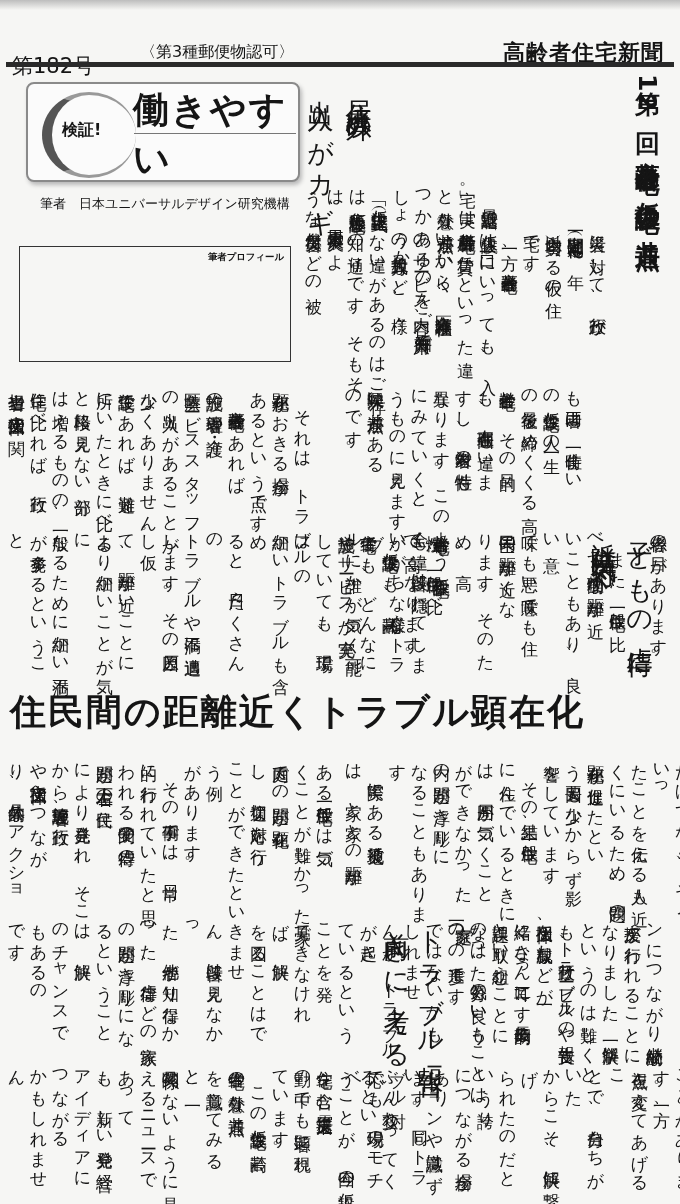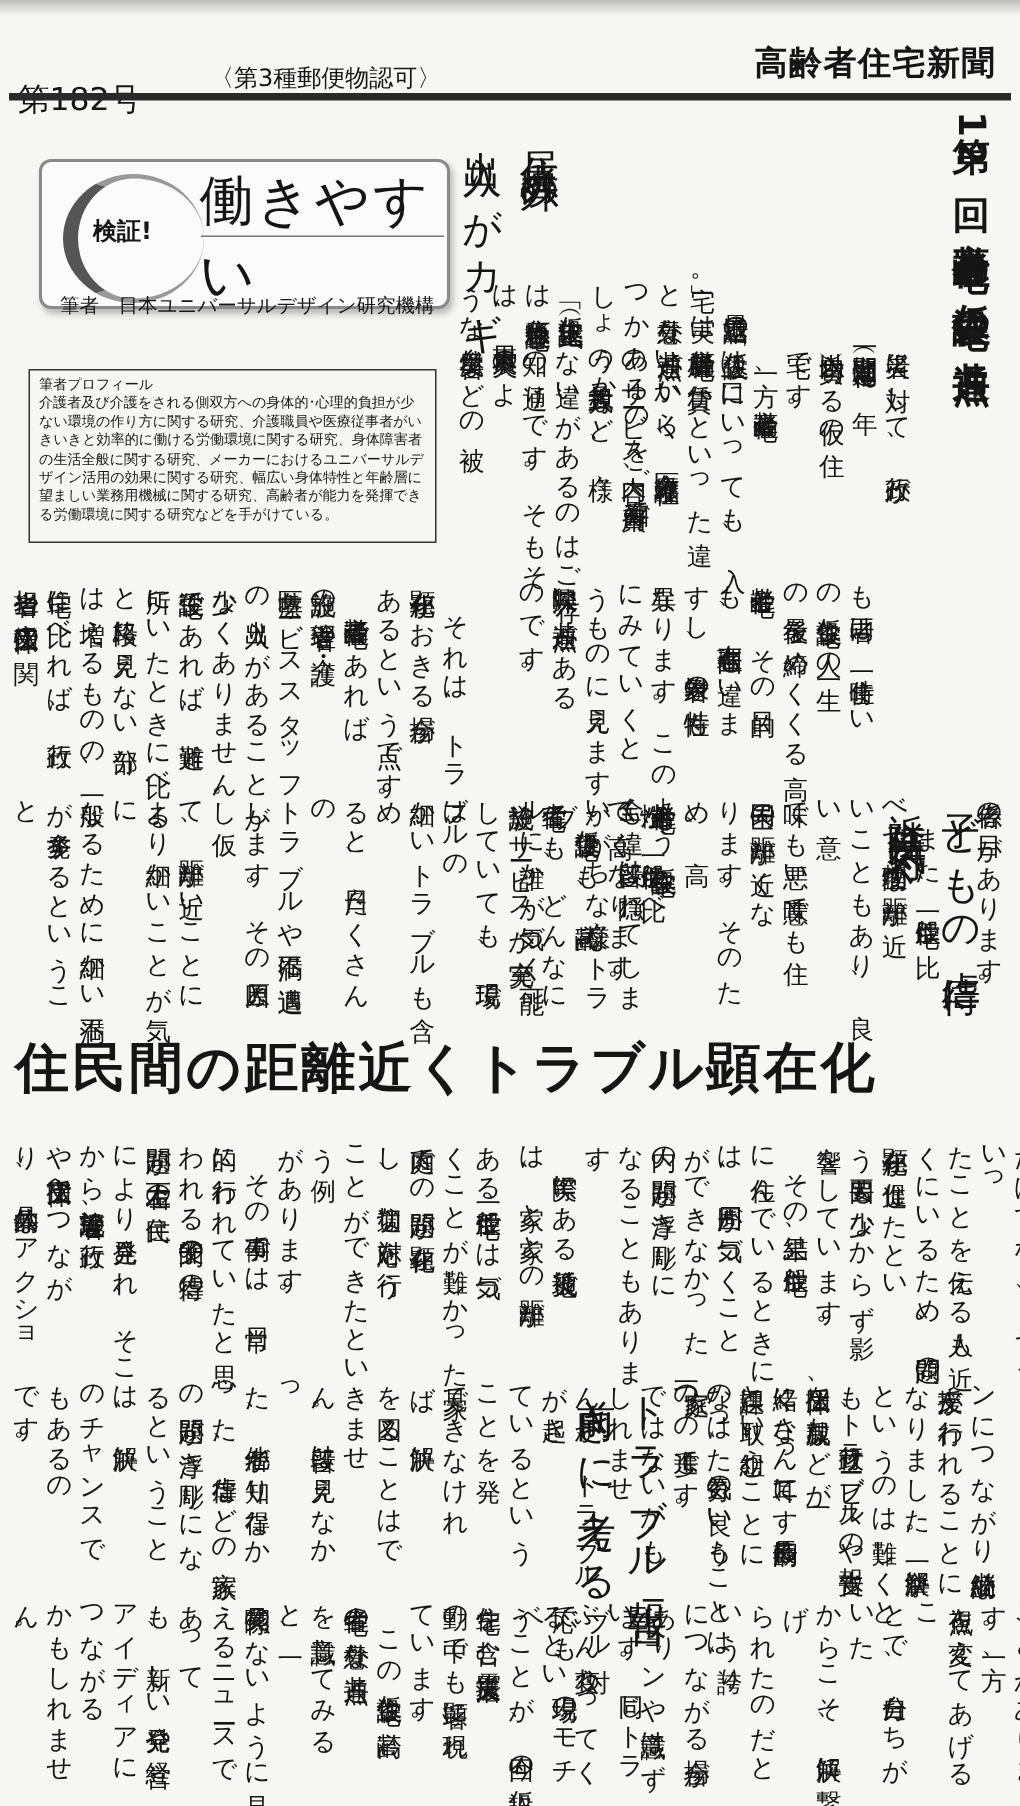--- a/index.html
+++ b/index.html
@@ -5,36 +5,36 @@
   html, body { margin: 0; padding: 0; }
   body {
     width: 680px; height: 1204px; position: relative; overflow: hidden;
     background: #f6f6f4; color: #151515;
     font-family: "DejaVu Sans", sans-serif;
   }
   .abs { position: absolute; }
   .topshade { left: 0; top: 0; width: 680px; height: 10px; background: linear-gradient(#bdbdbd, #f6f6f4); }
   .issue { left: 12px; top: 52px; font-size: 21px; }
   .permit { left: 140px; top: 42px; font-size: 16px; }
-  .paper { right: 16px; top: 27px; font-size: 22px; font-weight: bold; font-family: "DejaVu Serif", serif; letter-spacing: 1px; }
+  .paper { right: 16px; top: 38px; font-size: 22px; font-weight: bold; font-family: "DejaVu Serif", serif; letter-spacing: 1px; }
   .rule { left: 6px; top: 62px; width: 668px; height: 5px; background: #2a2a2a; }
 
   .logo { left: 26px; top: 82px; width: 270px; height: 96px; border: 2px solid #8a8a8a; border-radius: 8px;
-          background: #fbfbfb; box-shadow: 2px 3px 4px #b9b9b9; margin-top: 24px; }
+          background: #fbfbfb; box-shadow: 2px 3px 4px #b9b9b9; }
   .logo .arc { left: 14px; top: 8px; width: 84px; height: 80px; border-radius: 50%;
                border-left: 10px solid #555; border-top: 3px solid #999; border-bottom: 3px solid #999; border-right: 0; }
   .logo .badge { left: 34px; top: 36px; font-size: 16px; font-weight: bold; }
-  .logo .l1 { left: 105px; top: 2px; font-size: 36px; font-weight: normal; letter-spacing: 2px; }
+  .logo .l1 { left: 105px; top: 2px; font-size: 36px; font-weight: bold; letter-spacing: 2px; }
   .logo .sep { left: 106px; top: 49px; width: 162px; height: 1px; background: #777; }
   .logo .l2 { left: 105px; top: 50px; font-size: 36px; font-weight: bold; letter-spacing: 2px; }
   .author { left: 40px; top: 195px; font-size: 13px; font-family: Liberation Serif, serif; }
 
   .profile { left: 19px; top: 246px; width: 272px; height: 116px; border: 1px solid #333; padding: 4px 6px;
              font-size: 9.4px; line-height: 12.4px; box-sizing: border-box; }
-  .profile .ttl { font-weight: normal; }
+  .profile .ttl { font-weight: bold; text-align: right; }
   .col { writing-mode: vertical-rl; font-size: 17px; line-height: 22px; letter-spacing: 1px; white-space: pre-line; }
   .h-vert { writing-mode: vertical-rl; font-weight: bold; }
 
   .banner { left: 0; top: 688px; width: 595px; text-align: center; font-size: 36px; font-weight: bold;
             font-family: "DejaVu Serif", serif; letter-spacing: 2px; }
 </style>
 </head>
 <body>
 
 <div class="abs topshade"></div>
@@ -48,21 +48,20 @@
   <div class="abs arc"></div>
   <div class="abs badge">検証!</div>
   <div class="abs l1">働きやすい</div>
   <div class="abs sep"></div>
 </div>
 
 <div class="abs author">筆者　日本ユニバーサルデザイン研究機構</div>
 
 <div class="abs profile">
   <div class="ttl">筆者プロフィール</div>
-  <div>介護者及び介護をされる側双方への身体的･心理的負担が少ない環境の作り方に関する研究、介護職員や医療従事者がいきいきと効率的に働ける労働環境に関する研究、身体障害者の生活全般に関する研究、メーカーにおけるユニバーサルデザイン活用の効果に関する研究、幅広い身体特性と年齢層に望ましい業務用機械に関する研究、高齢者が能力を発揮できる労働環境に関する研究などを手がけている。</div>
 </div>
 
 <div class="abs h-vert" style="right:18px; top:72px; font-size:25px; letter-spacing:2px; line-height:30px;">第12回　高齢者住宅と仮設住宅の共通点</div>
 
 <div class="abs col" style="left:302px; top:80px; font-size:26px; line-height:38px; letter-spacing:4px;">居住者以外の
 出入りがカギ</div>
 
 <div class="abs col" style="left:303px; top:178px; height:215px;">　最近話題の「仮設住
 宅」。実は高齢者住宅
 と意外な共通点がいく

